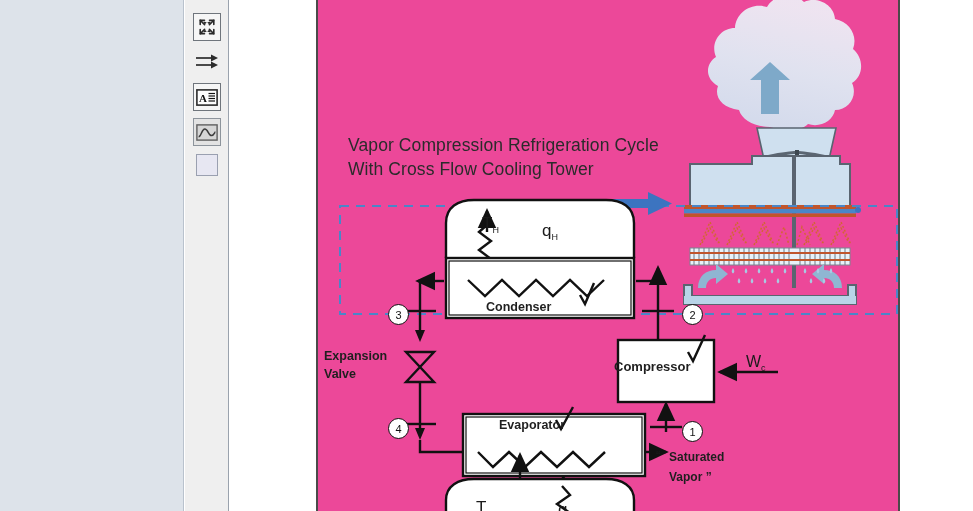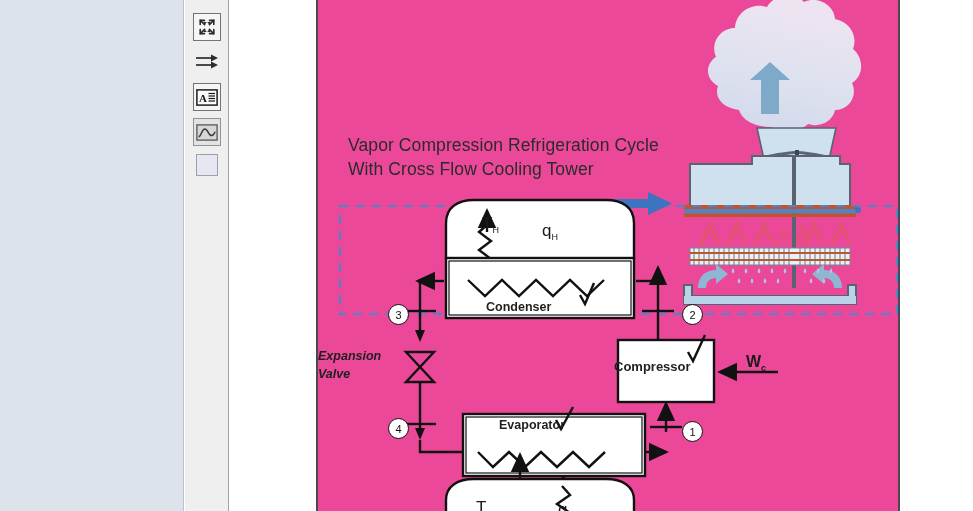--- a/index.html
+++ b/index.html
@@ -62,23 +62,23 @@
   .dtext{position:absolute;white-space:pre;color:#1b1b1b;}
   #diagram-title{
     left:30px;top:133px;font-size:17.5px;line-height:24px;
     color:#2b2b2b;letter-spacing:.1px;
   }
   .lbl{font-size:12.5px;color:#1f1f1f;font-weight:600;}
   .sub{font-size:9px;vertical-align:sub;}
   #lbl-th{left:164px;top:214px;font-size:17px;}
   #lbl-qh{left:224px;top:221px;font-size:17px;}
   #lbl-condenser{left:168px;top:300px;font-size:12.5px;}
-  #lbl-expansion{left:0;top:347px;font-size:12.5px;line-height:18px;font-style:italic;}
+  #lbl-expansion{left:6px;top:347px;font-size:12.5px;line-height:18px;}
   #lbl-compressor{left:296px;top:359px;font-size:13px;}
-  #lbl-wc{left:428px;top:353px;font-size:16px;font-weight:bold;}
+  #lbl-wc{left:428px;top:353px;font-size:16px;}
   #lbl-evaporator{left:181px;top:418px;font-size:12.5px;}
   #lbl-satvapor{left:351px;top:447px;font-size:12px;line-height:20px;}
   #lbl-quote{left:338px;top:448px;font-size:13px;}
   #lbl-tl{left:158px;top:498px;font-size:17px;}
   #lbl-ql{left:240px;top:500px;font-size:17px;}
   .node-num{
     position:absolute;width:19px;height:19px;border-radius:50%;
     border:1.6px solid #111;background:#fff;
     font-size:11px;color:#111;
     display:flex;align-items:center;justify-content:center;
@@ -360,20 +360,22 @@
 Valve</div>
 
     <div id="lbl-compressor" class="dtext lbl">Compressor</div>
 
     <div id="lbl-wc" class="dtext"><span>W</span><span class="sub">c</span></div>
 
     <div id="lbl-evaporator" class="dtext lbl">Evaporator</div>
 
     <div id="lbl-quote" class="dtext">“</div>
 
+    <div id="lbl-satvapor" class="dtext lbl" style="white-space:pre-line">Saturated
+Vapor ”</div>
 
     <div id="lbl-tl" class="dtext"><span>T</span><span class="sub">L</span></div>
 
     <div id="lbl-ql" class="dtext"><span>q</span></div>
 
     <div id="node-3" class="node-num">3</div>
     <div id="node-2" class="node-num">2</div>
     <div id="node-4" class="node-num">4</div>
     <div id="node-1" class="node-num">1</div>
   </div>

